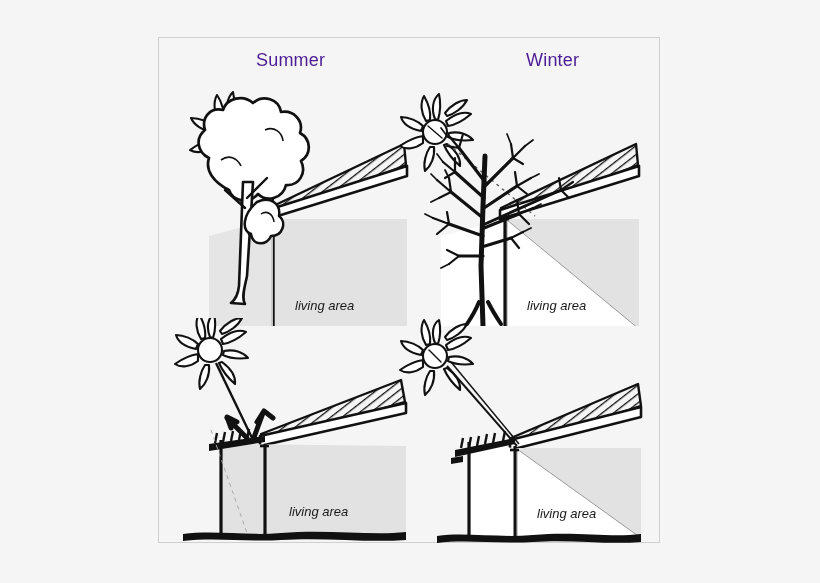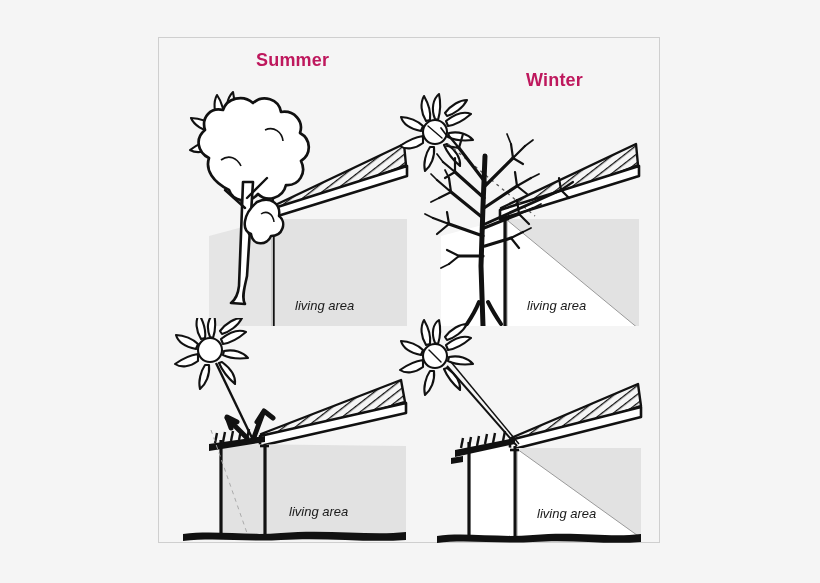--- a/index.html
+++ b/index.html
@@ -19,27 +19,27 @@
     top: 37px;
     width: 502px;
     height: 506px;
     border: 1px solid #cfcfcf;
     background: #f5f5f5;
     box-sizing: border-box;
   }
   .panel-title {
     position: absolute;
     font-size: 18px;
-    font-weight: bold;
-    color: #be185d;
+    font-weight: normal;
+    color: #4c1d95;
     letter-spacing: 0.2px;
     white-space: nowrap;
   }
   #title-summer { left: 97px; top: 12px; }
-  #title-winter { left: 367px; top: 12px; margin-top: 20px; }
+  #title-winter { left: 367px; top: 12px; }
   svg { display: block; }
   .scene { position: absolute; font-style: italic; }
   #scene-summer-tree  { left: 2px;   top: 48px; }
   #scene-winter-tree  { left: 234px; top: 48px; }
   #scene-summer-eave  { left: 2px;   top: 280px; }
   #scene-winter-eave  { left: 234px; top: 280px; }
   .living-label {
     font-family: "Liberation Sans", sans-serif;
     font-size: 13px;
     fill: #1a1a1a;

